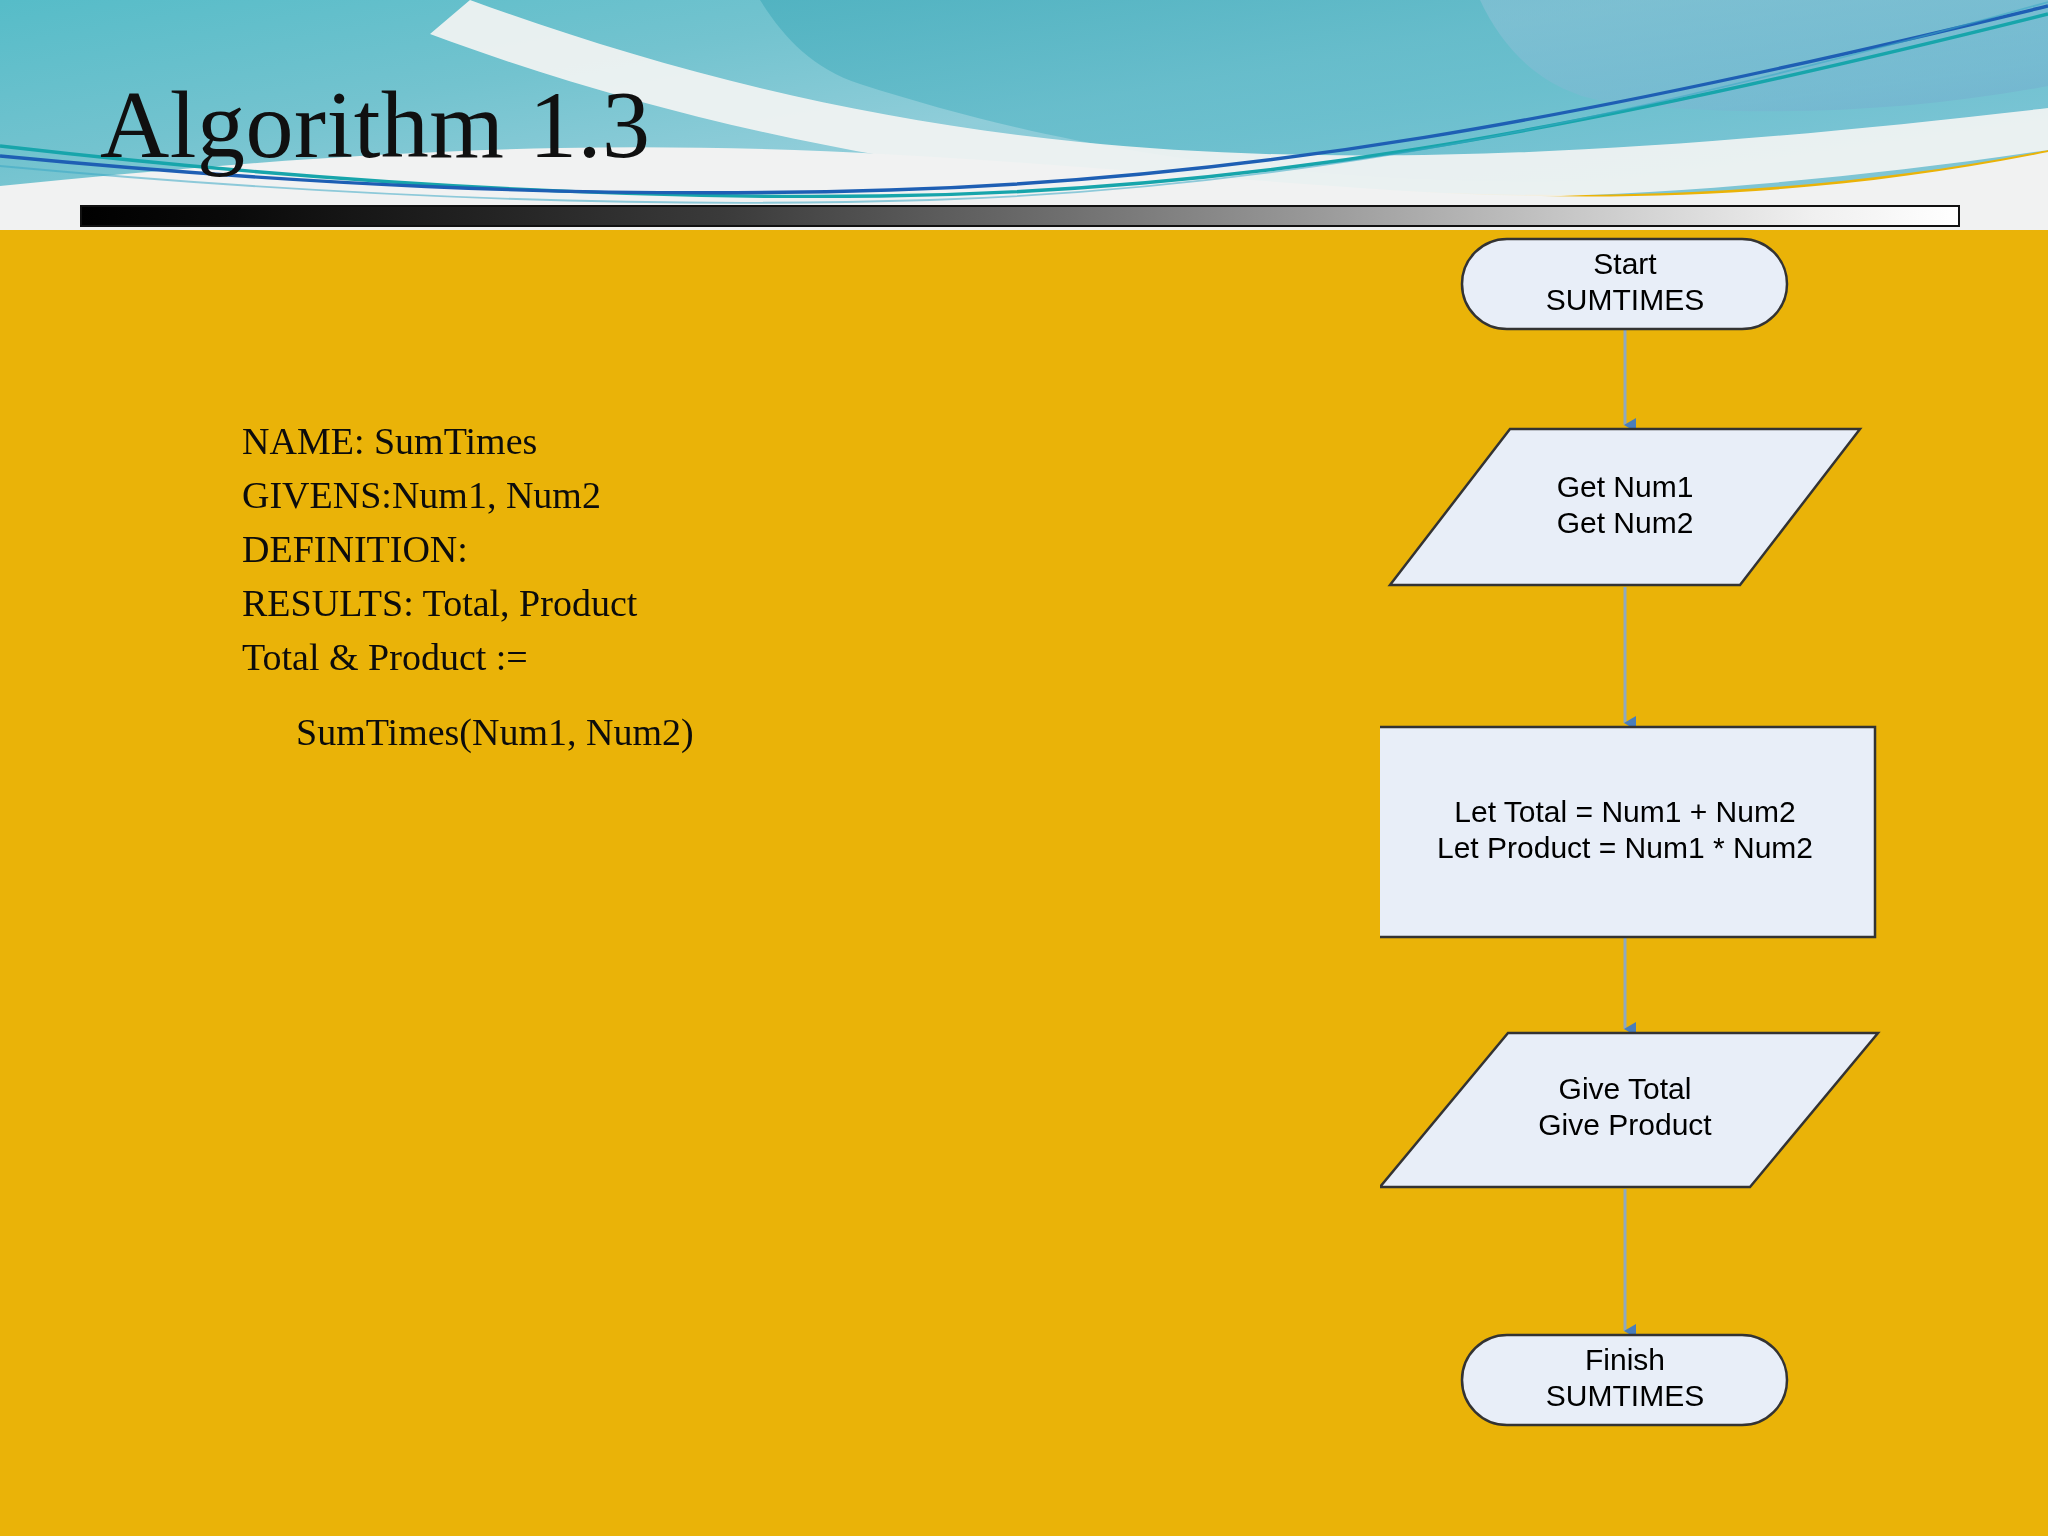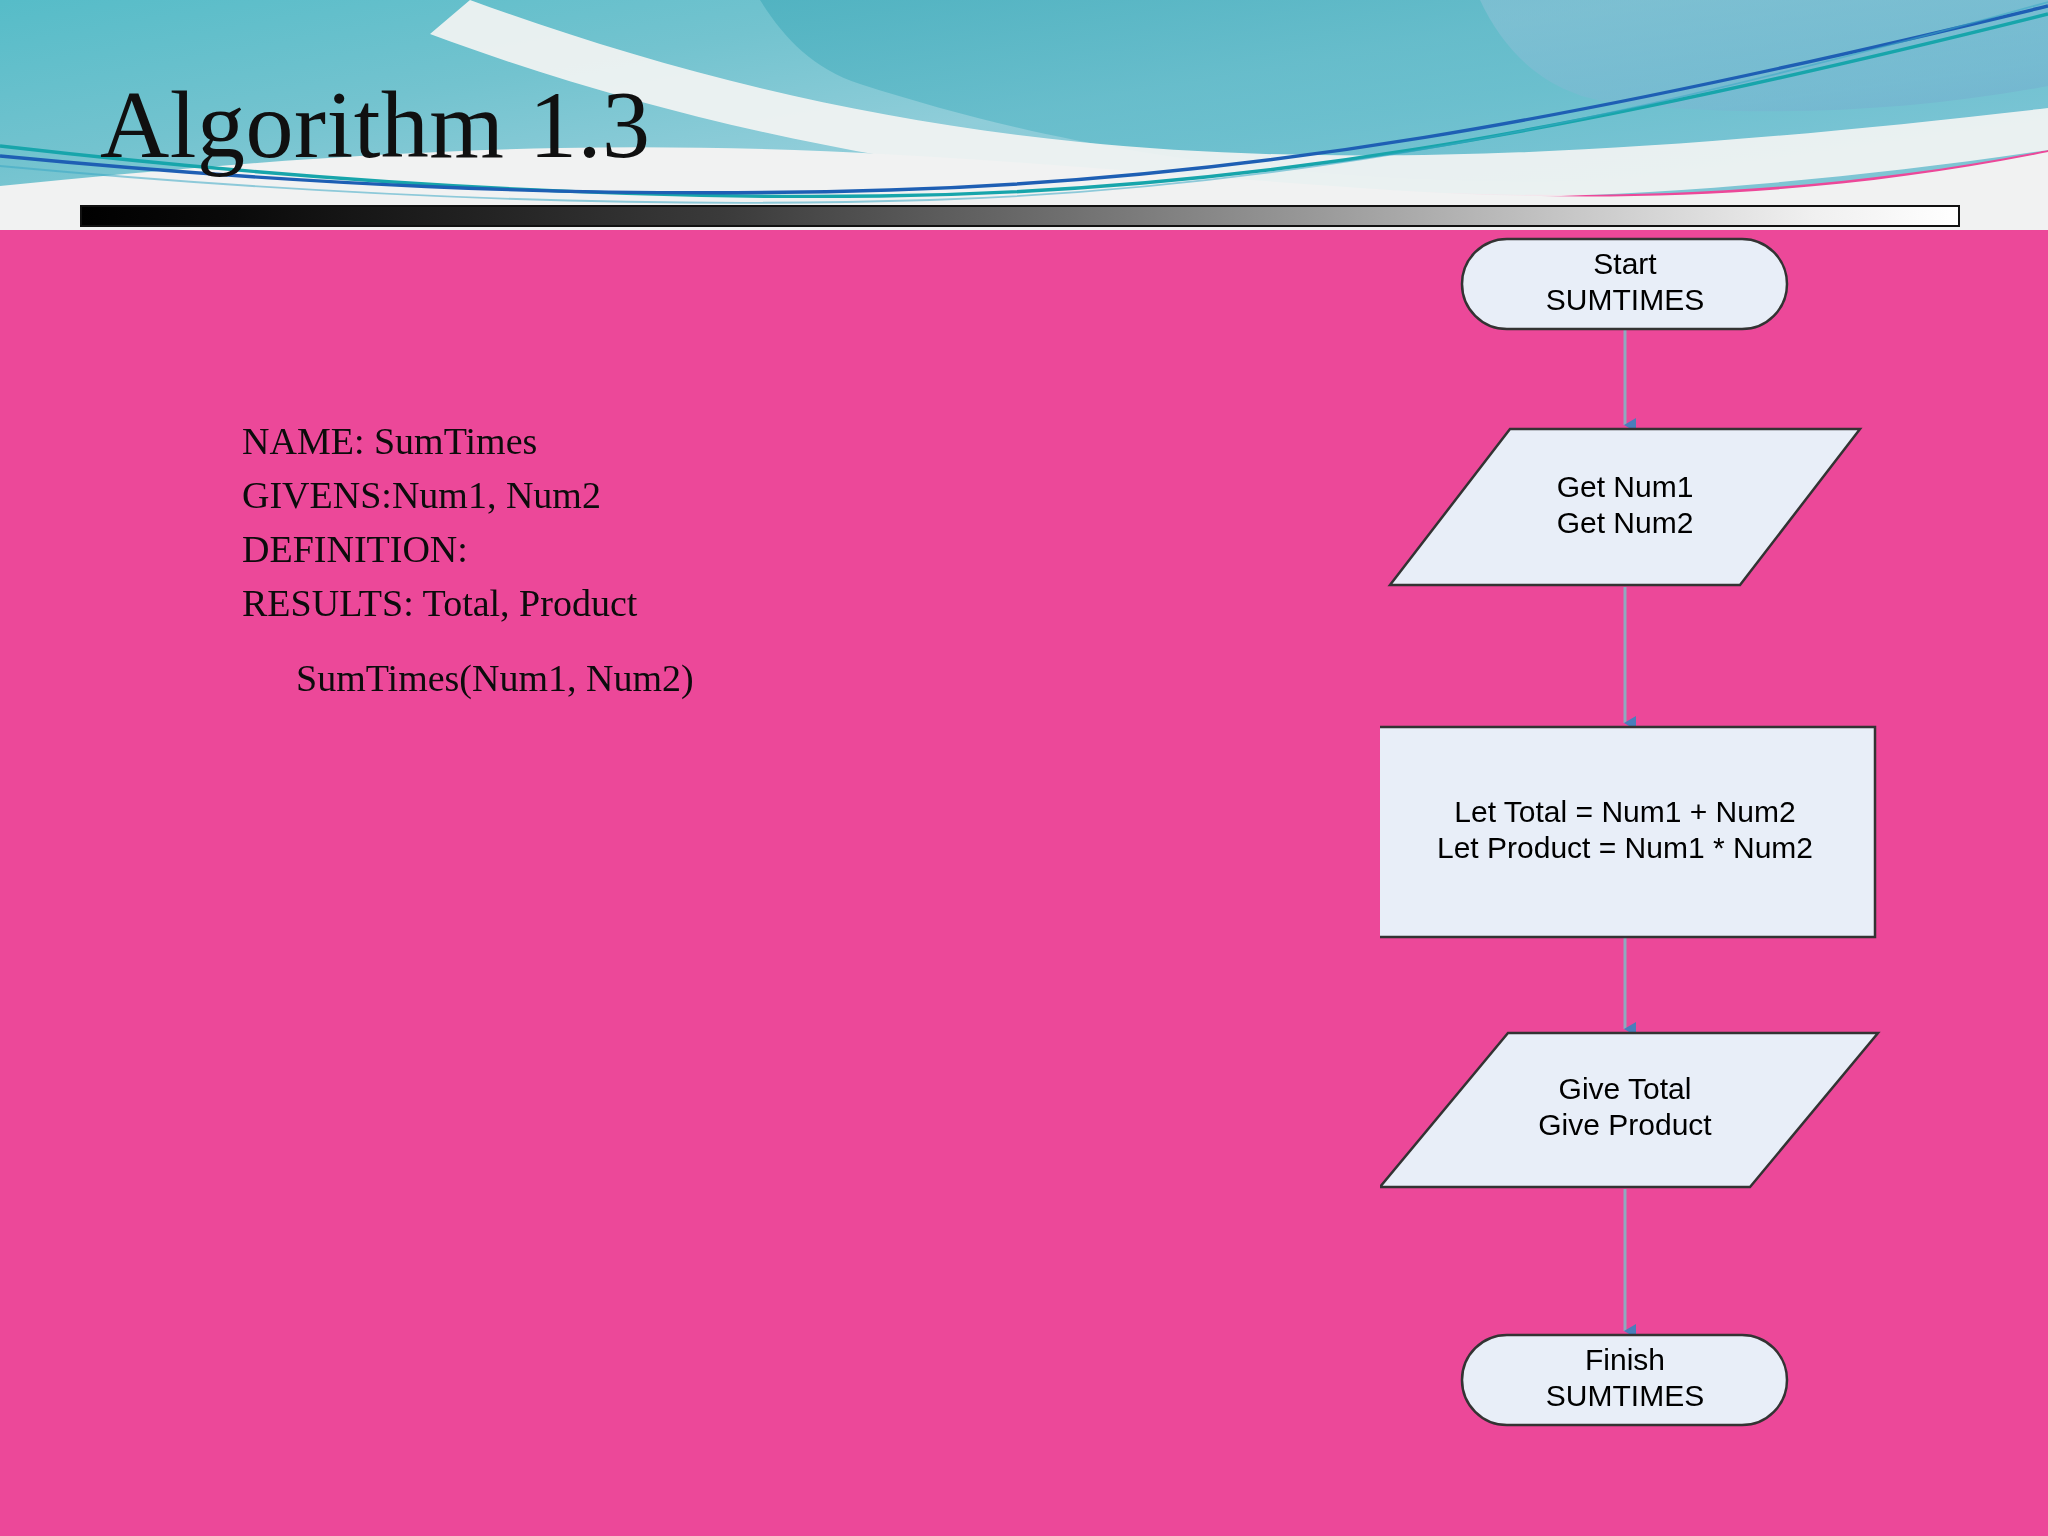--- a/index.html
+++ b/index.html
@@ -9,21 +9,21 @@
   }
   body {
     font-family: "Liberation Sans", sans-serif;
   }
 
   #slide {
     position: relative;
     width: 2048px;
     height: 1536px;
     overflow: hidden;
-    background: #ec4899;
+    background: #eab308;
   }
 
   
   #header-art {
     position: absolute;
     top: 0;
     left: 0;
     width: 2048px;
     height: 230px;
     overflow: hidden;
@@ -155,20 +155,21 @@
 
   <div id="slide-title">Algorithm 1.3</div>
 
   <div id="title-divider"></div>
 
   <div id="body-text">
     <div class="line">NAME: SumTimes</div>
     <div class="line">GIVENS:Num1, Num2</div>
     <div class="line">DEFINITION:</div>
     <div class="line">RESULTS: Total, Product</div>
+    <div class="line">Total &amp; Product :=</div>
     <div class="line indent">SumTimes(Num1, Num2)</div>
   </div>
 
   <div id="flowchart">
     <svg width="540" height="1260" viewBox="0 0 540 1260" xmlns="http://www.w3.org/2000/svg">
       <defs>
         <marker id="arrowBlue" markerWidth="14" markerHeight="12" refX="7" refY="11" orient="auto" markerUnits="userSpaceOnUse">
           <path d="M0,0 L14,0 L7,12 Z" fill="#4a7ebb"></path>
         </marker>
       </defs>

